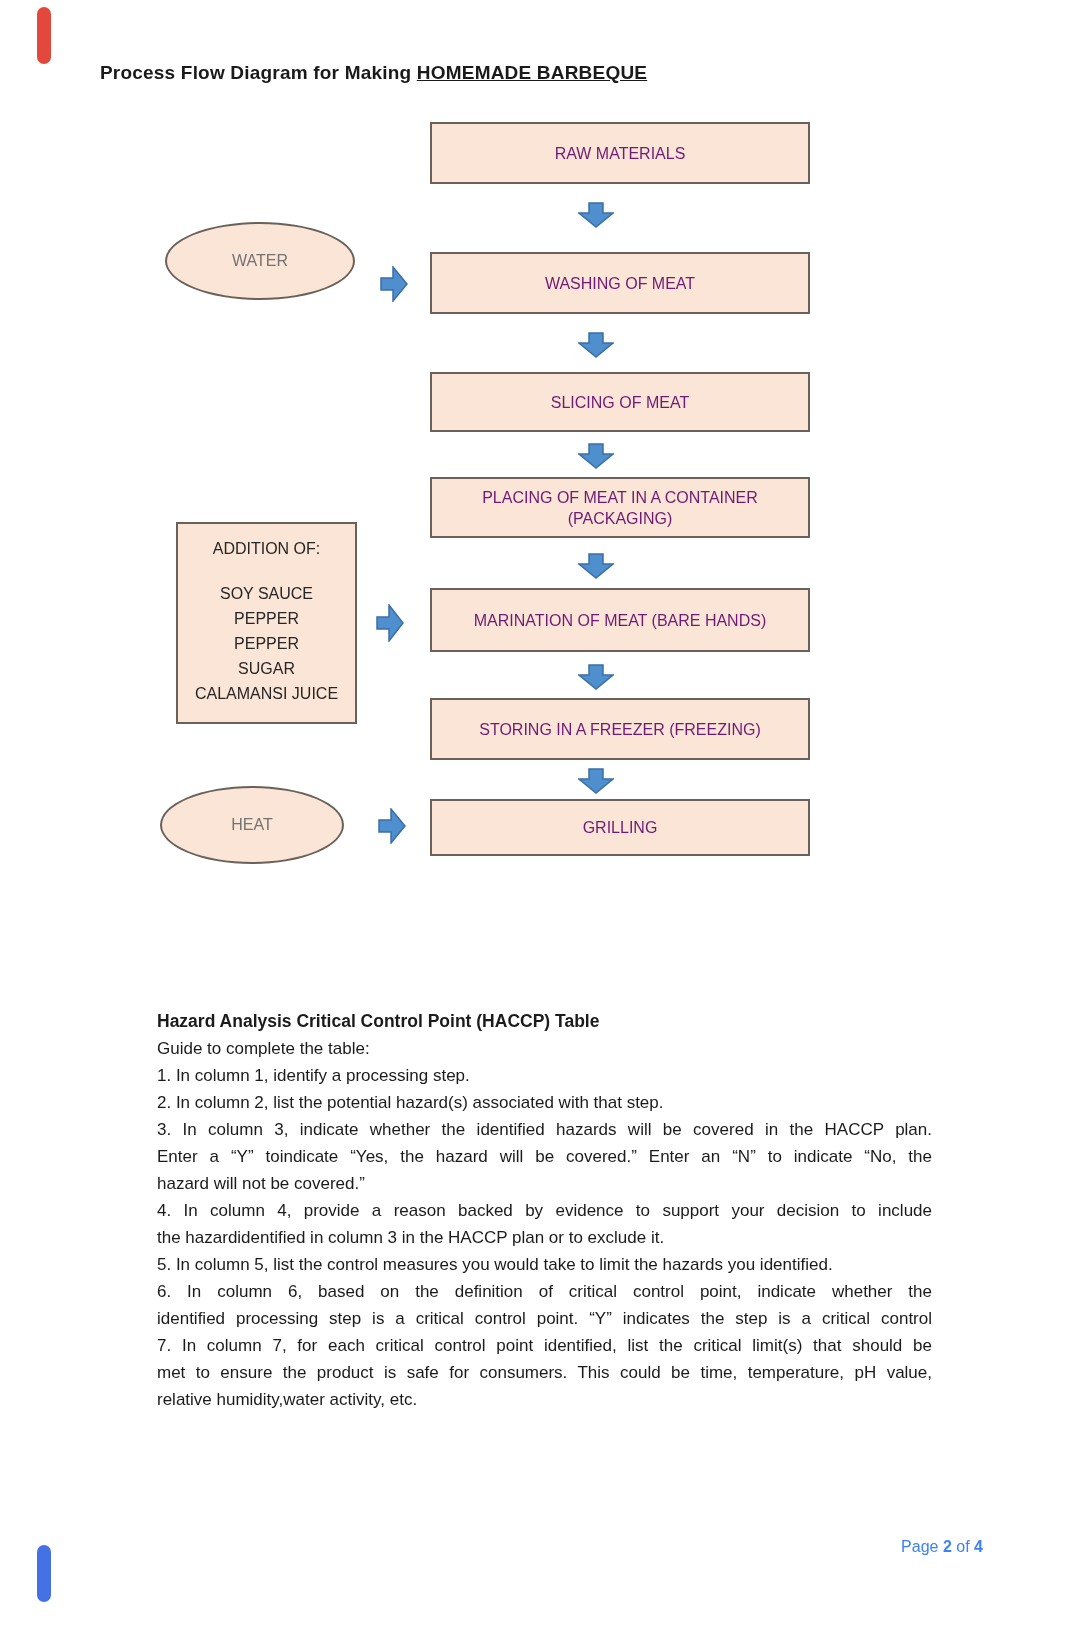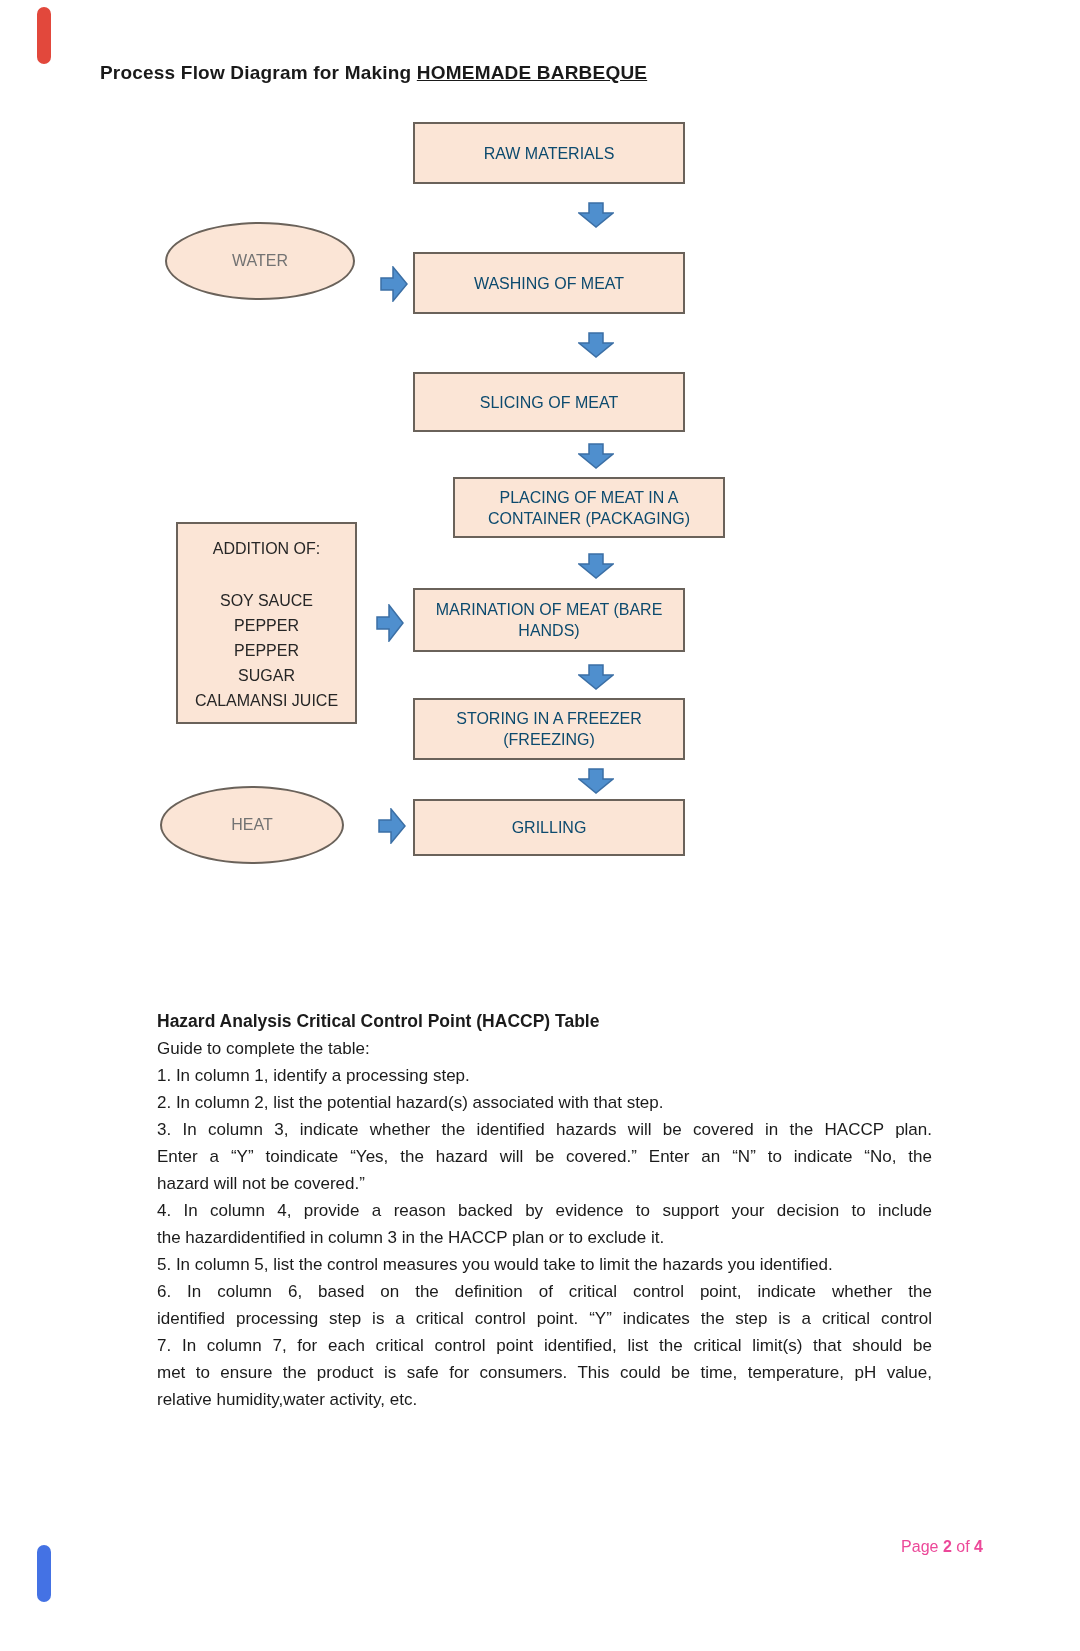--- a/index.html
+++ b/index.html
@@ -12,57 +12,57 @@
   .edge-marker.top{top:7px;background:var(--marker-top);}
   .edge-marker.bottom{top:1545px;background:var(--marker-bottom);}
   
   .doc-title{
     position:absolute;left:100px;top:62px;width:980px;text-align:left;
     font-size:19px;font-weight:bold;color:#1a1a1a;letter-spacing:.2px;
   }
   .doc-title .u{text-decoration:underline;}
   
   .flow-box{
-    position:absolute;left:413px;width:272px;background:var(--shape-fill);
+    position:absolute;left:430px;width:380px;background:var(--shape-fill);
     border:2px solid var(--shape-border);display:flex;align-items:center;justify-content:center;
-    text-align:center;font-size:16px;line-height:21px;color:#0c4a6e;padding:0 10px;box-sizing:border-box;
+    text-align:center;font-size:16px;line-height:21px;color:#701a75;padding:0 10px;box-sizing:border-box;
   }
   .b1{top:122px;height:62px;} .b2{top:252px;height:62px;} .b3{top:372px;height:60px;}
-  .b4{top:477px;height:61px;margin-left:40px;} .b5{top:588px;height:64px;} .b6{top:698px;height:62px;}
+  .b4{top:477px;height:61px;} .b5{top:588px;height:64px;} .b6{top:698px;height:62px;}
   .b7{top:799px;height:57px;}
   .flow-ellipse{
     position:absolute;background:var(--shape-fill);border:2px solid var(--shape-border);
     border-radius:50%;display:flex;align-items:center;justify-content:center;
     font-size:16px;color:#737373;box-sizing:border-box;
   }
   .water{left:165px;top:222px;width:190px;height:78px;}
   .heat{left:160px;top:786px;width:184px;height:78px;}
   .addition-box{
     position:absolute;left:176px;top:522px;width:181px;height:202px;
     background:var(--shape-fill);border:2px solid var(--shape-border);box-sizing:border-box;
     text-align:center;font-size:16px;line-height:25px;color:#262626;padding-top:12px;
   }
-  .addition-box .head{margin-bottom:27px;}
+  .addition-box .head{margin-bottom:20px;}
   
   .arrow{position:absolute;}
   .a1{left:578px;top:202px;} .a2{left:578px;top:332px;} .a3{left:578px;top:443px;}
   .a4{left:578px;top:553px;} .a5{left:578px;top:664px;} .a6{left:578px;top:768px;}
   .r1{left:380px;top:266px;} .r2{left:376px;top:604px;} .r3{left:378px;top:808px;}
   .arrow svg{display:block;}
   .arrow path{fill:var(--arrow-fill);stroke:var(--arrow-border);stroke-width:1.5;}
   
   .guide{
     position:absolute;left:157px;top:1008px;width:775px;font-size:17px;line-height:27px;color:#1b1b1b;
   }
   .guide .heading{font-weight:bold;font-size:17.5px;}
   .guide-line{min-height:27px;}
   .guide-line.justify{text-align:justify;text-align-last:justify;}
   
   .footer{
-    position:absolute;left:0;right:97px;top:1538px;text-align:right;font-size:16px;color:#ec4899;
+    position:absolute;left:0;right:97px;top:1538px;text-align:right;font-size:16px;color:#3b82f6;
   }
   .footer b{font-weight:bold;}
 </style>
 </head>
 <body>
 
 <div class="page">
 
   <div class="edge-marker top"></div>
   <div class="edge-marker bottom"></div>

